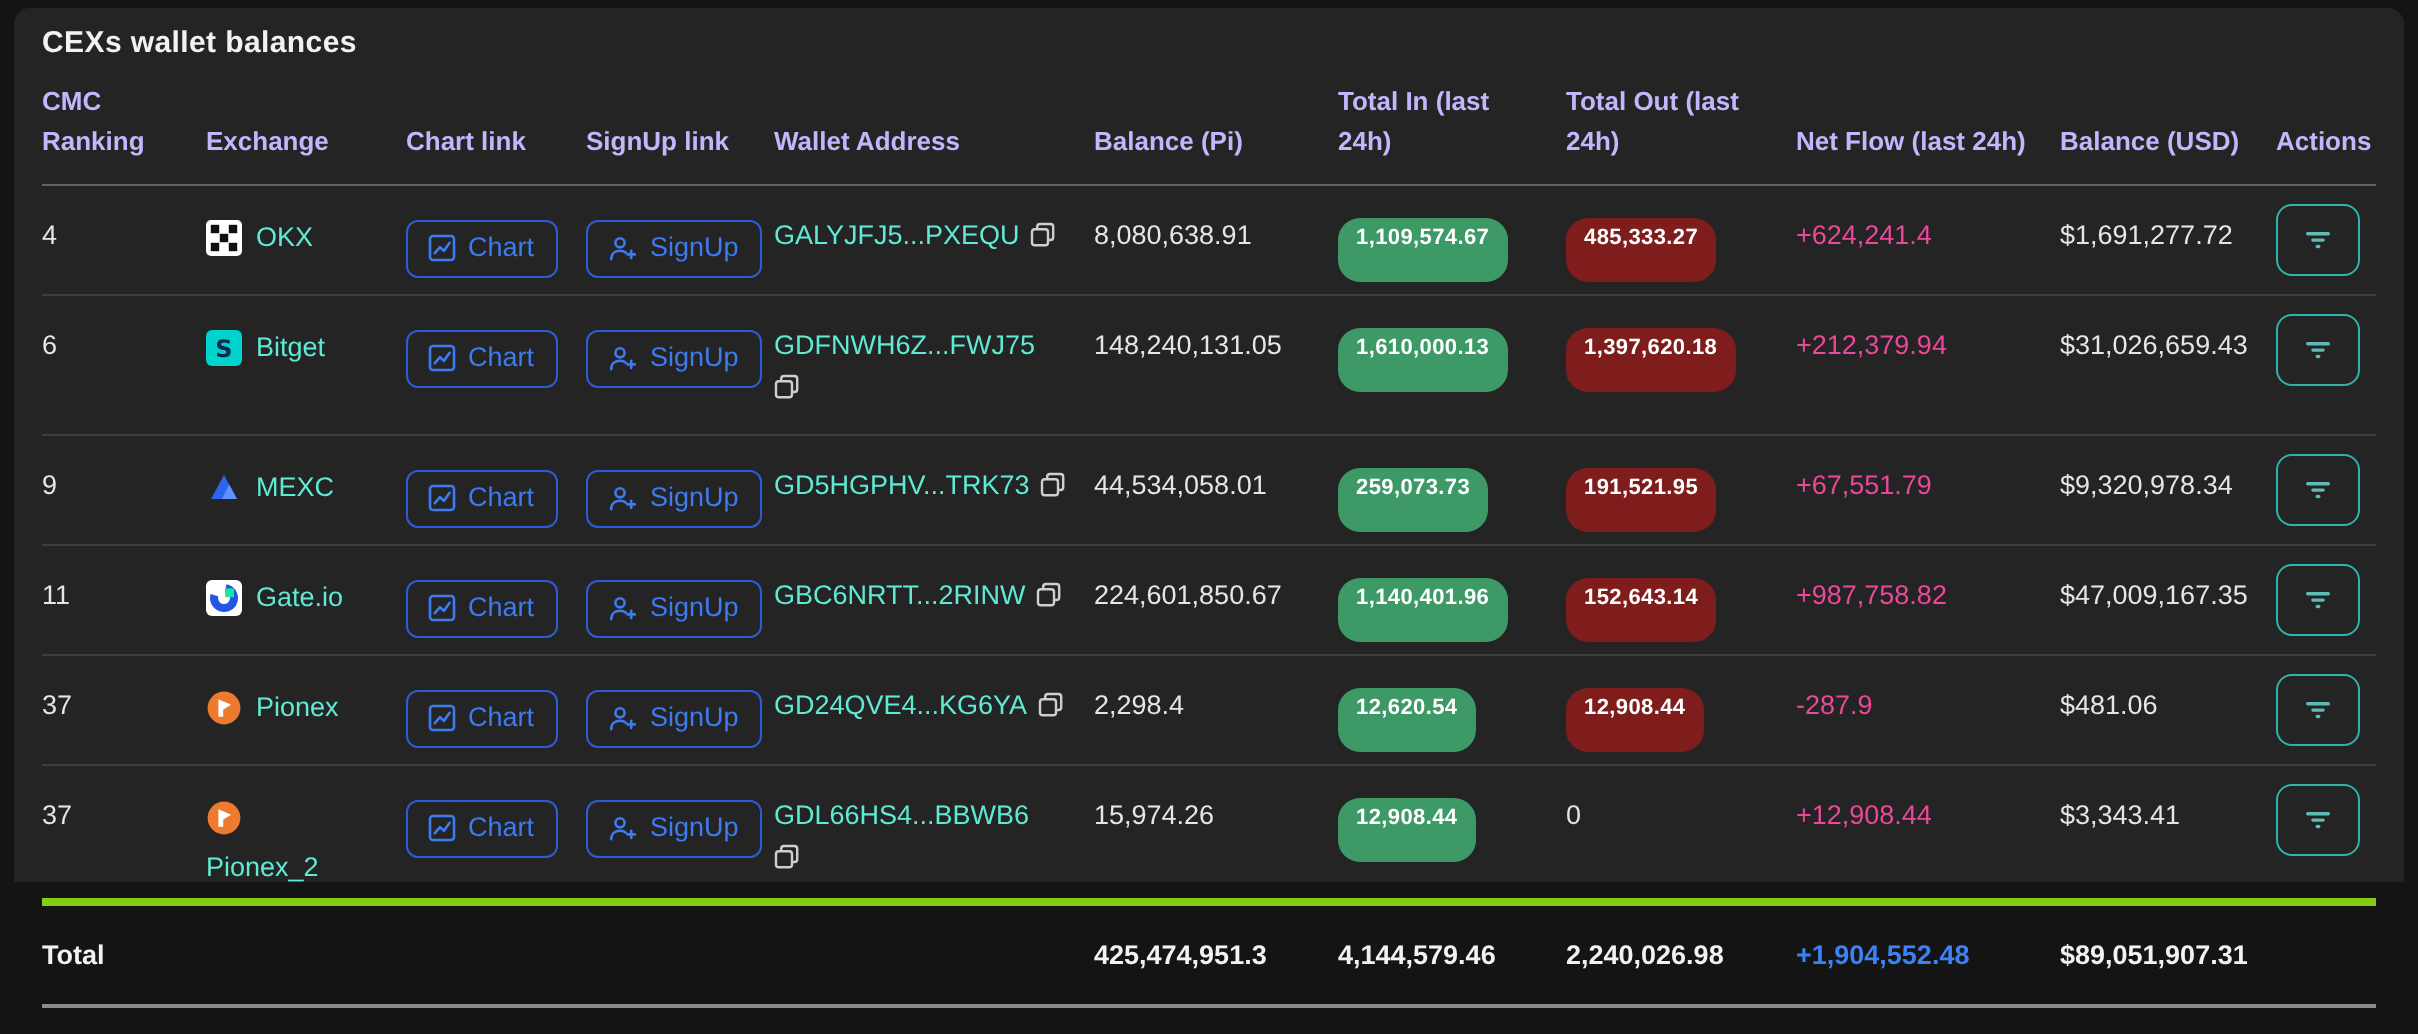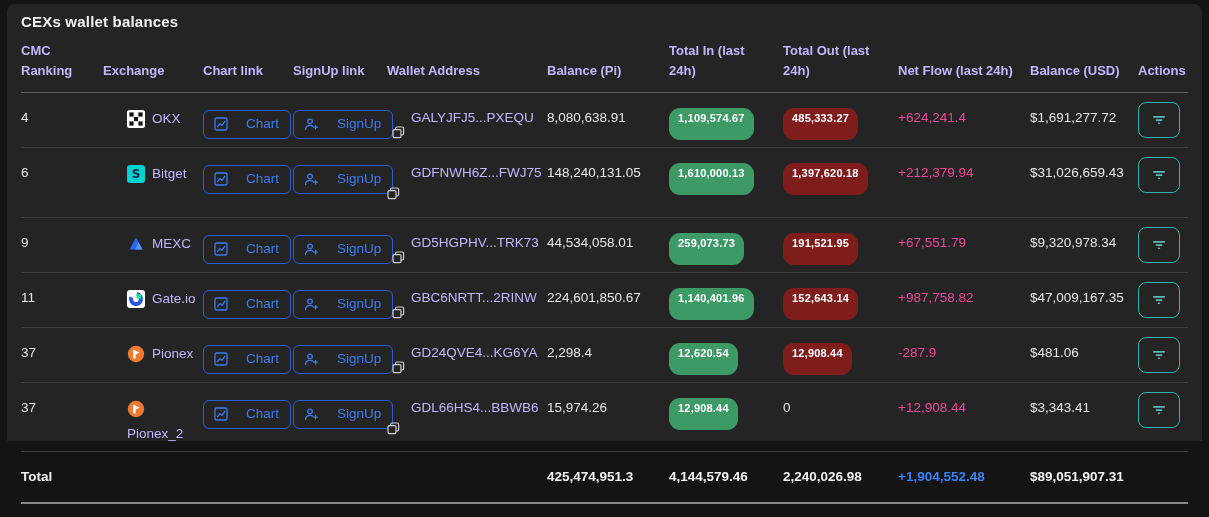--- a/index.html
+++ b/index.html
@@ -42,28 +42,28 @@
     border-bottom: 1px solid #636363;
   }
   tbody td {
     vertical-align: top; text-align: left;
     padding: 17px 12px 0 0;
     color: #e6e6e6; font-size: 13.5px;
     border-bottom: 1px solid #3d3d3d;
   }
   tr.h55 { height: 55px; } tr.h70 { height: 70px; } tr.h69 { height: 69px; }
 
-  .link, .addr { color: #c4b5fd; text-decoration: none; cursor: pointer; margin-left: 24px; }
+  .link, .addr { color: #5eead4; text-decoration: none; cursor: pointer; }
   .exch-wrap { display: inline-flex; align-items: center; gap: 7px; }
   .exch-wrap.stacked { display: inline-block; }
   .exch-wrap.stacked .name-line { display: block; margin-top: 8px; }
   .logo { display: inline-block; width: 18px; height: 18px; flex: 0 0 18px; vertical-align: -4px; }
 
   .btn {
-    display: inline-flex; align-items: center; gap: 18px;
+    display: inline-flex; align-items: center; gap: 6px;
     background: transparent; border: 1px solid #2c5cd8; border-radius: 6px;
     color: #3d7bf0; font-size: 13.5px; font-family: inherit;
     padding: 5px 11px 6px 10px; cursor: pointer; line-height: 1.2;
   }
   .btn svg { flex: 0 0 auto; }
 
   .copy-ic { display: inline-block; margin-left: 5px; cursor: pointer; vertical-align: -2px; }
   .copy-line { margin-top: 6px; }
 
   .badge {
@@ -80,21 +80,21 @@
   .action-btn {
     width: 42px; height: 36px; margin-top: -8px;
     background: transparent; border: 1px solid #2fb3ac; border-radius: 8px;
     display: inline-flex; align-items: center; justify-content: center;
     cursor: pointer;
   }
 
   tfoot td {
     height: 52px; vertical-align: middle; padding: 0 12px 0 0;
     color: #f2f2f2; font-size: 13.5px; font-weight: 700;
-    border-top: 1px solid #84cc16; border-bottom: 2px solid #8a8a8a;
+    border-top: 4px solid #84cc16; border-bottom: 2px solid #8a8a8a;
   }
   tfoot .flow.pos { color: #3b82f6; }
 </style>
 </head>
 <body>
 
 <svg width="0" height="0" style="position:absolute">
   <defs>
     <g id="ic-chart">
       <rect x="1" y="1" width="12" height="12" rx="1.5" fill="none" stroke="currentColor" stroke-width="1.3"></rect>

